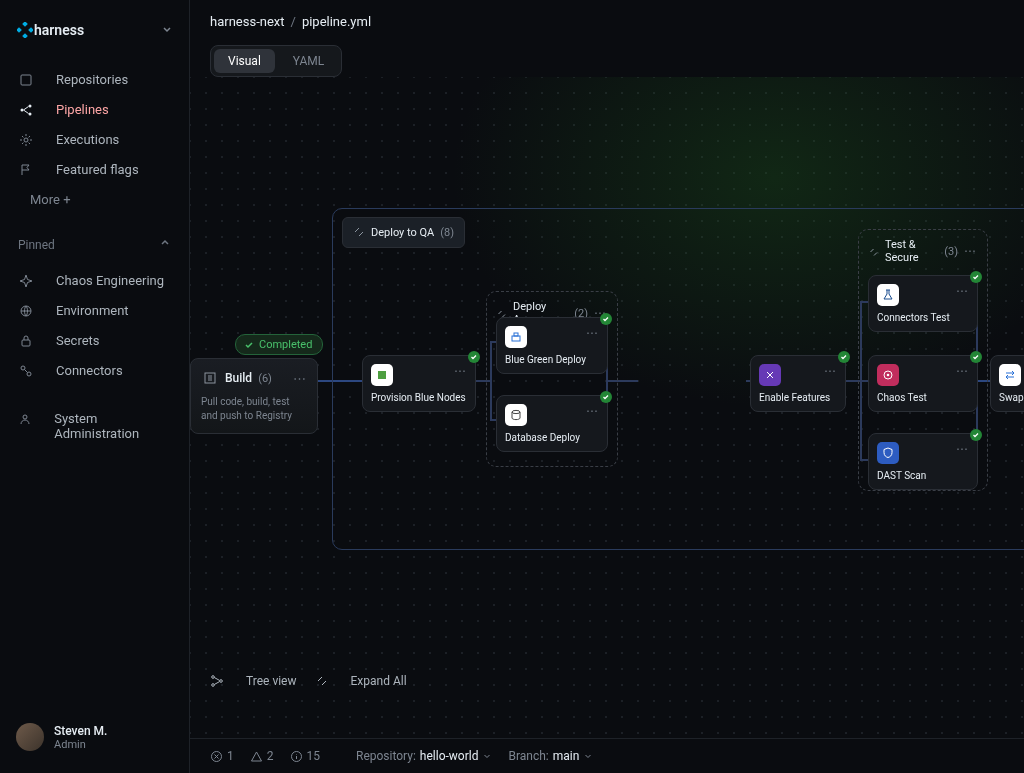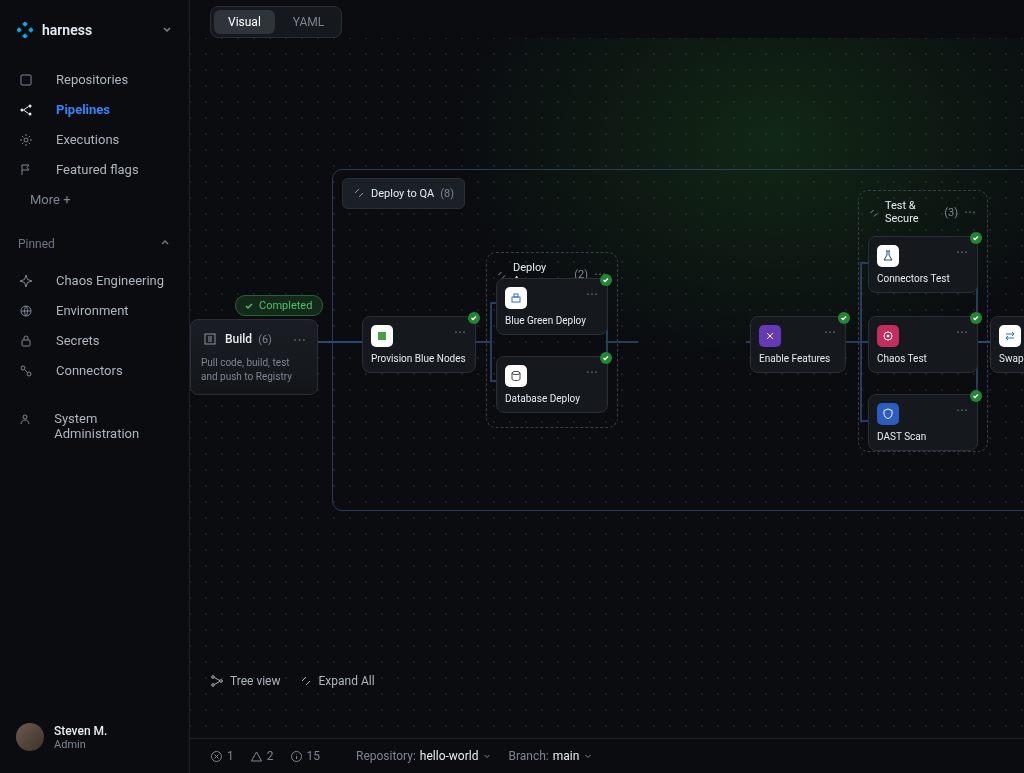--- a/index.html
+++ b/index.html
@@ -18,21 +18,20 @@
   width: 190px;
   background: #0a0c10;
   border-right: 1px solid #1e2228;
   display: flex;
   flex-direction: column;
   padding: 10px 0;
 }
 .brand {
   display: flex;
   align-items: center;
-  gap: 8px;
   padding: 10px 16px 20px 16px;
   text-align: right;
 }
 .brand-logo {
   width: 18px; height: 18px;
   display: flex; align-items: center; justify-content: center;
 }
 .brand-name { font-size: 14px; font-weight: 600; color: #e6edf3; }
 .brand-chevron { margin-left: auto; color: #7d8590; }
 
@@ -40,31 +39,31 @@
 .nav-item {
   display: flex;
   align-items: flex-start;
   gap: 22px;
   padding: 7px 10px;
   font-size: 13px;
   color: #adb5bd;
   border-radius: 6px;
   cursor: pointer;
 }
-.nav-item.active { color: #3b82f6; font-weight: 700; }
+.nav-item.active { color: #fca5a5; font-weight: 400; }
 .nav-item .icon-slot {
   width: 16px; height: 16px;
   display: flex; align-items: center; justify-content: center;
   color: #7d8590;
 }
 .nav-item.active .icon-slot { color: #e6edf3; }
 
 .section-label {
   display: flex;
-  align-items: flex-start;
+  align-items: center;
   padding: 10px 18px 8px 18px;
   font-size: 12px;
   color: #6e7681;
 }
 .section-label .chevron { margin-left: auto; }
 
 .user-block {
   margin-top: auto;
   display: flex;
   align-items: center;
@@ -239,21 +238,21 @@
 }
 .group-header .title { font-size: 11px; color: #e6edf3; }
 .group-header .count { font-size: 11px; color: #7d8590; }
 .group-header .dots { margin-left: auto; color: #6e7681; font-size: 12px; letter-spacing: 1px; }
 
 .toolbar-bottom {
   position: absolute;
   left: 20px; bottom: 50px;
   display: flex; gap: 18px;
 }
-.tool-btn { display: flex; align-items: center; gap: 6px; font-size: 12px; color: #adb5bd; cursor:pointer; }
+.tool-btn { display: flex; align-items: center; gap: 22px; font-size: 12px; color: #adb5bd; cursor:pointer; }
 
 .statusbar {
   display: flex;
   align-items: center;
   gap: 16px;
   padding: 10px 20px;
   border-top: 1px solid #1e2228;
   font-size: 12px;
   color: #7d8590;
 }
@@ -393,20 +392,25 @@
   <div class="user-block">
     <div class="avatar"></div>
     <div>
       <div class="user-name">Steven M.</div>
       <div class="user-role">Admin</div>
     </div>
   </div>
 </div>
 
 <div class="main">
+  <div class="breadcrumb">
+    <span>harness-next</span>
+    <span class="sep">/</span>
+    <span>pipeline.yml</span>
+  </div>
 
   <div class="tabs">
     <div class="tab active">Visual</div>
     <div class="tab">YAML</div>
   </div>
 
   <div class="canvas">
     <div class="green-glow"></div>
 
     <div class="connector blue" style="left:128px; width:44px;"></div>

